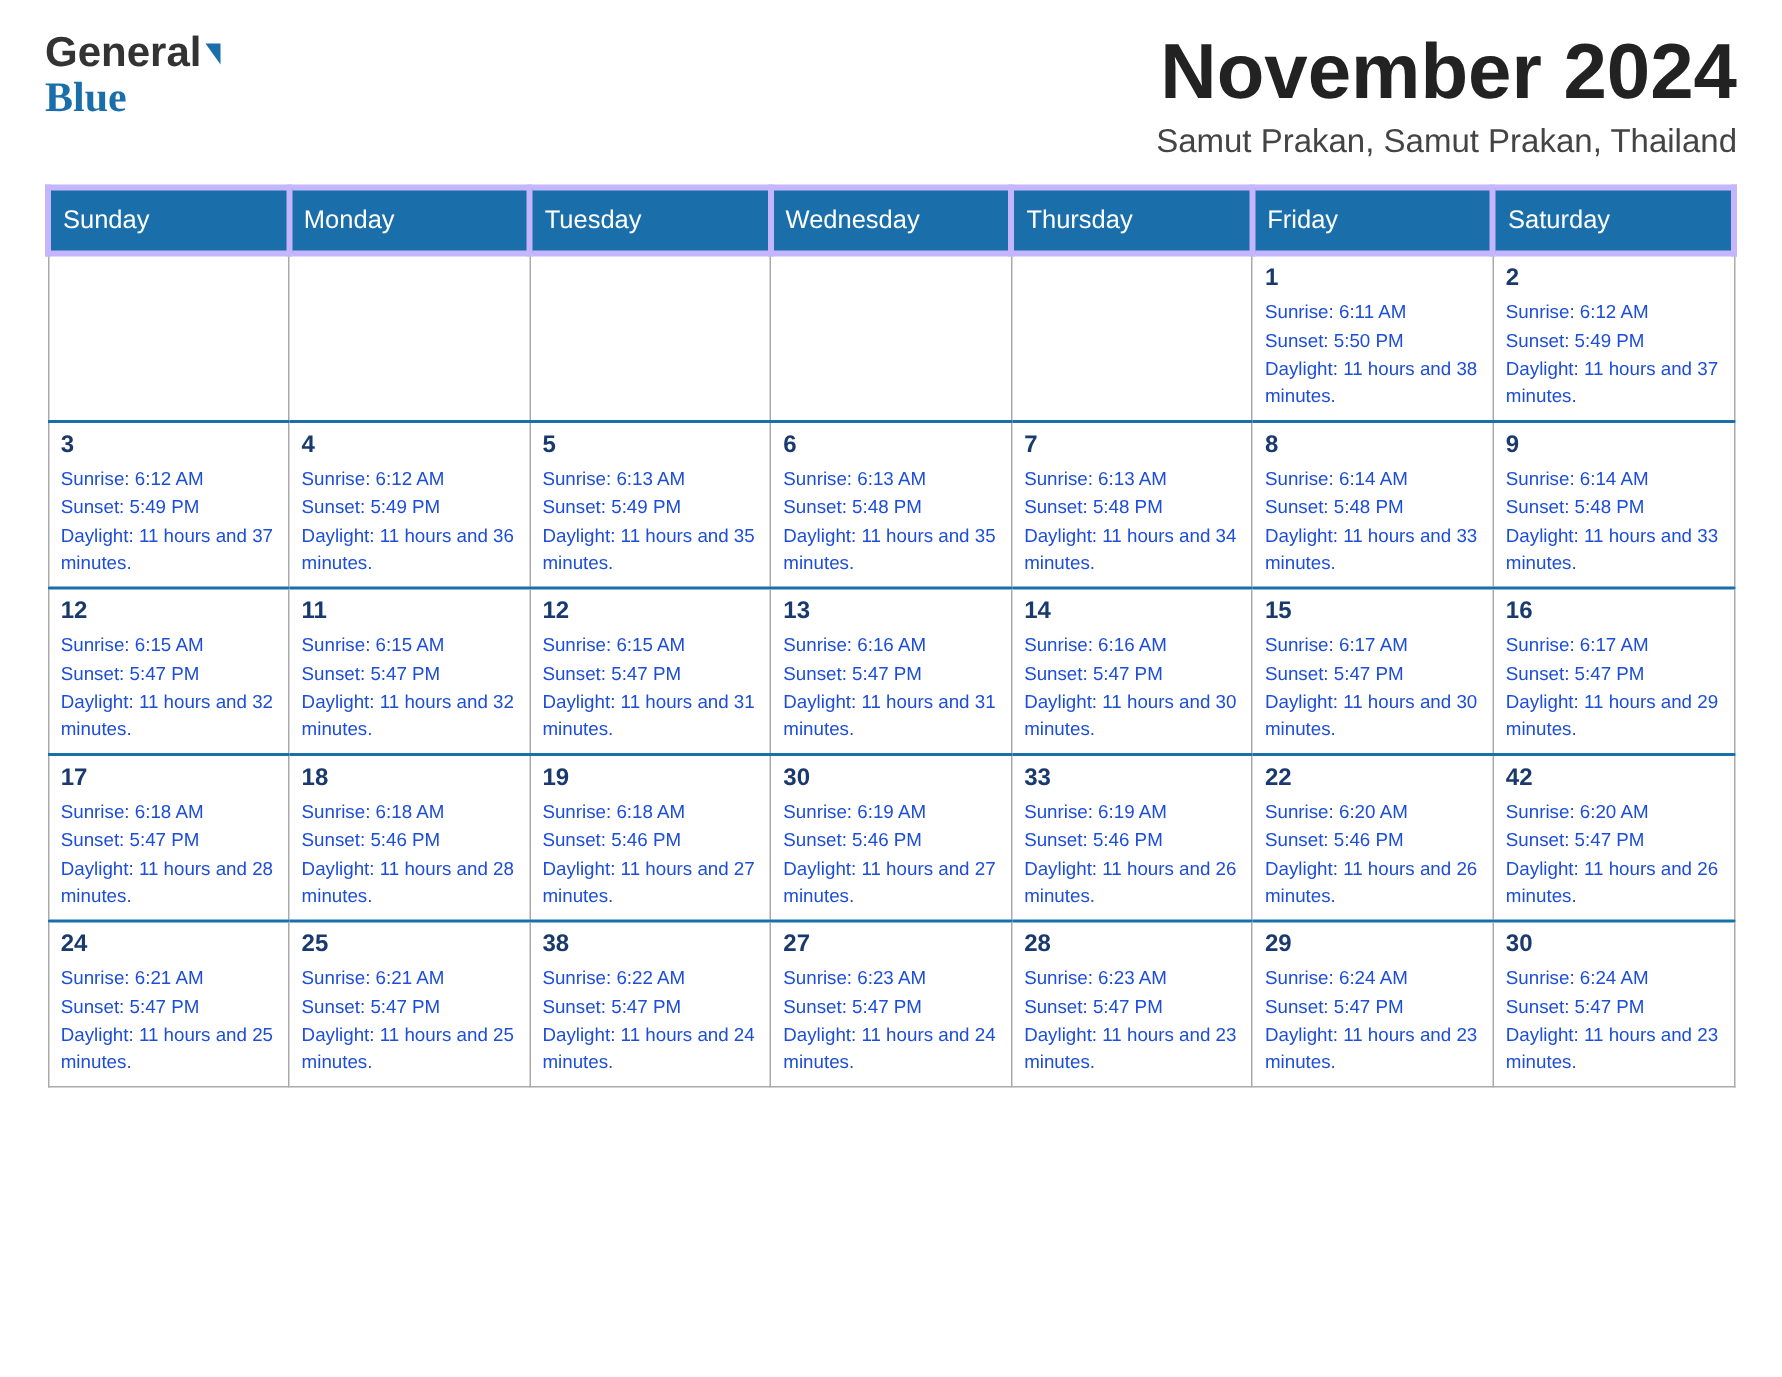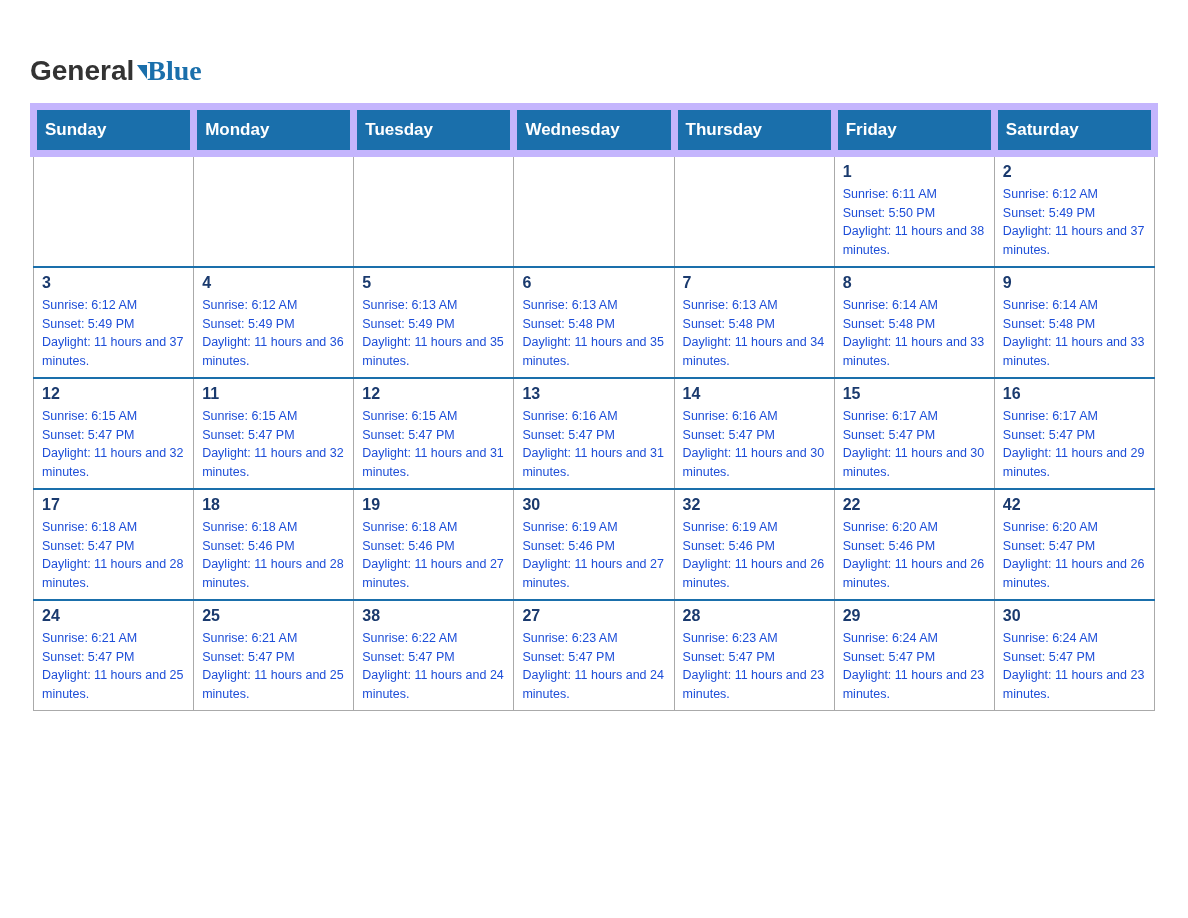--- a/index.html
+++ b/index.html
@@ -12,23 +12,22 @@
       padding: 20px 30px;
     }
     .header-area {
       display: flex;
       justify-content: space-between;
       align-items: flex-start;
       margin-bottom: 16px;
     }
     .logo {
       display: flex;
-      flex-direction: row;
+      flex-direction: column;
       align-items: flex-start;
-      margin-top: 36px;
     }
     .logo-general {
       font-size: 28px;
       font-weight: bold;
       color: #333;
       line-height: 1.1;
     }
     .logo-blue {
       font-size: 28px;
       font-weight: bold;
@@ -64,24 +63,24 @@
     }
     .calendar-table {
       width: 100%;
       border-collapse: collapse;
       table-layout: fixed;
     }
     .calendar-table th {
       background-color: #1a6fab;
       color: #fff;
       font-size: 17px;
-      font-weight: bold;
+      font-weight: normal;
       padding: 10px 8px;
       text-align: left;
-      border: 7px solid #c4b5fd;
+      border: 4px solid #c4b5fd;
     }
     .calendar-table td {
       border: 1px solid #aaa;
       vertical-align: top;
       padding: 6px 8px;
       height: 110px;
       font-size: 13px;
       color: #333;
     }
     .day-number {
@@ -108,20 +107,22 @@
 <div class="header-area">
   <div class="logo">
     <div>
       <span class="logo-general">General</span><span class="logo-triangle"></span>
     </div>
     <div>
       <span class="logo-blue">Blue</span>
     </div>
   </div>
   <div class="title-area">
+    <div class="month-title">November 2024</div>
+    <div class="location-title">Samut Prakan, Samut Prakan, Thailand</div>
   </div>
 </div>
 
 <table class="calendar-table">
   <thead>
     <tr>
       <th>Sunday</th>
       <th>Monday</th>
       <th>Tuesday</th>
       <th>Wednesday</th>
@@ -217,21 +218,21 @@
         </td>
         <td>
           <div class="day-number">19</div>
           <div class="day-info">Sunrise: 6:18 AM<br>Sunset: 5:46 PM<br>Daylight: 11 hours and 27 minutes.</div>
         </td>
         <td>
           <div class="day-number">30</div>
           <div class="day-info">Sunrise: 6:19 AM<br>Sunset: 5:46 PM<br>Daylight: 11 hours and 27 minutes.</div>
         </td>
         <td>
-          <div class="day-number">32</div>
+          <div class="day-number">33</div>
           <div class="day-info">Sunrise: 6:19 AM<br>Sunset: 5:46 PM<br>Daylight: 11 hours and 26 minutes.</div>
         </td>
         <td>
           <div class="day-number">22</div>
           <div class="day-info">Sunrise: 6:20 AM<br>Sunset: 5:46 PM<br>Daylight: 11 hours and 26 minutes.</div>
         </td>
         <td>
           <div class="day-number">42</div>
           <div class="day-info">Sunrise: 6:20 AM<br>Sunset: 5:47 PM<br>Daylight: 11 hours and 26 minutes.</div>
         </td>

